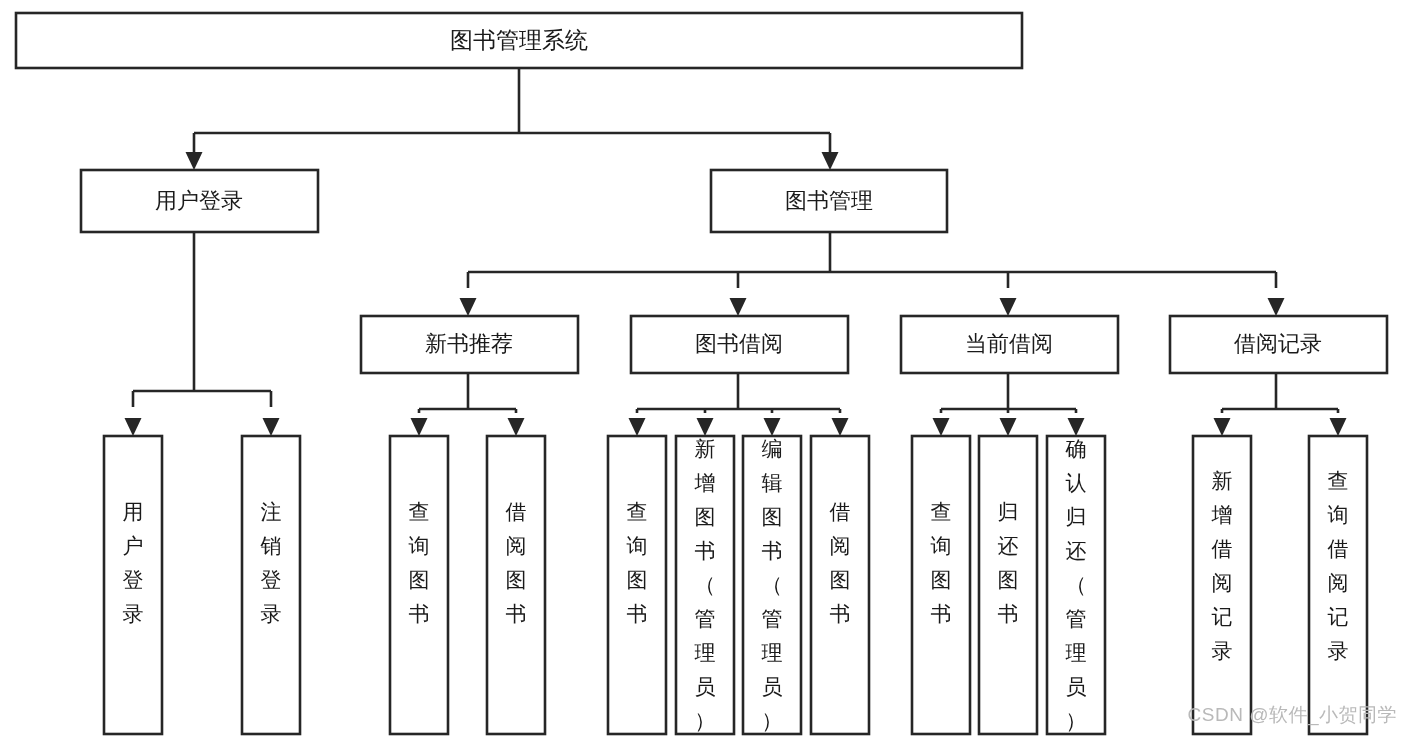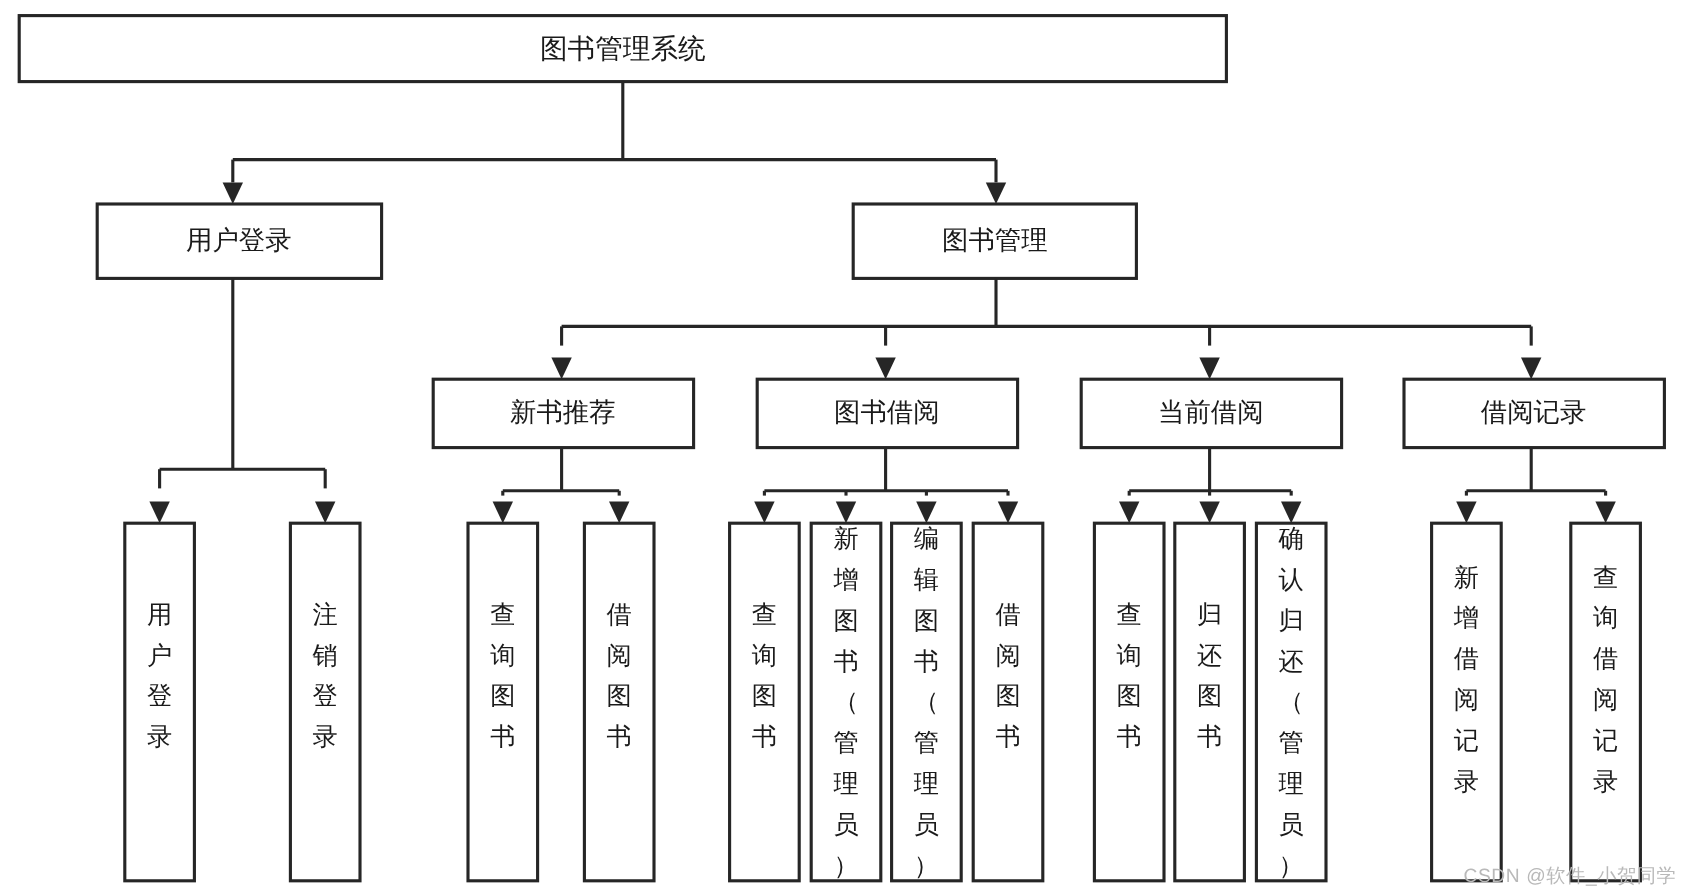--- a/index.html
+++ b/index.html
@@ -51,23 +51,23 @@
     fill: none;
     stroke-linecap: butt;
   }
   .arrow-head {
     fill: #262626;
     stroke: none;
   }
   .watermark {
     position: absolute;
     right: 8px;
-    bottom: 6px;
-    font-family: "Liberation Sans", "DejaVu Sans", sans-serif;
-    font-size: 16px;
+    bottom: 19px;
+    font-family: "Liberation Sans", "DejaVu Sans", sans-serif;
+    font-size: 19px;
     color: #b9b9b9;
     letter-spacing: 0.5px;
     pointer-events: none;
     user-select: none;
   }
 </style>
 </head>
 <body>
 
 <svg id="diagram-root" viewBox="0 0 1405 747" width="1405" height="747">

